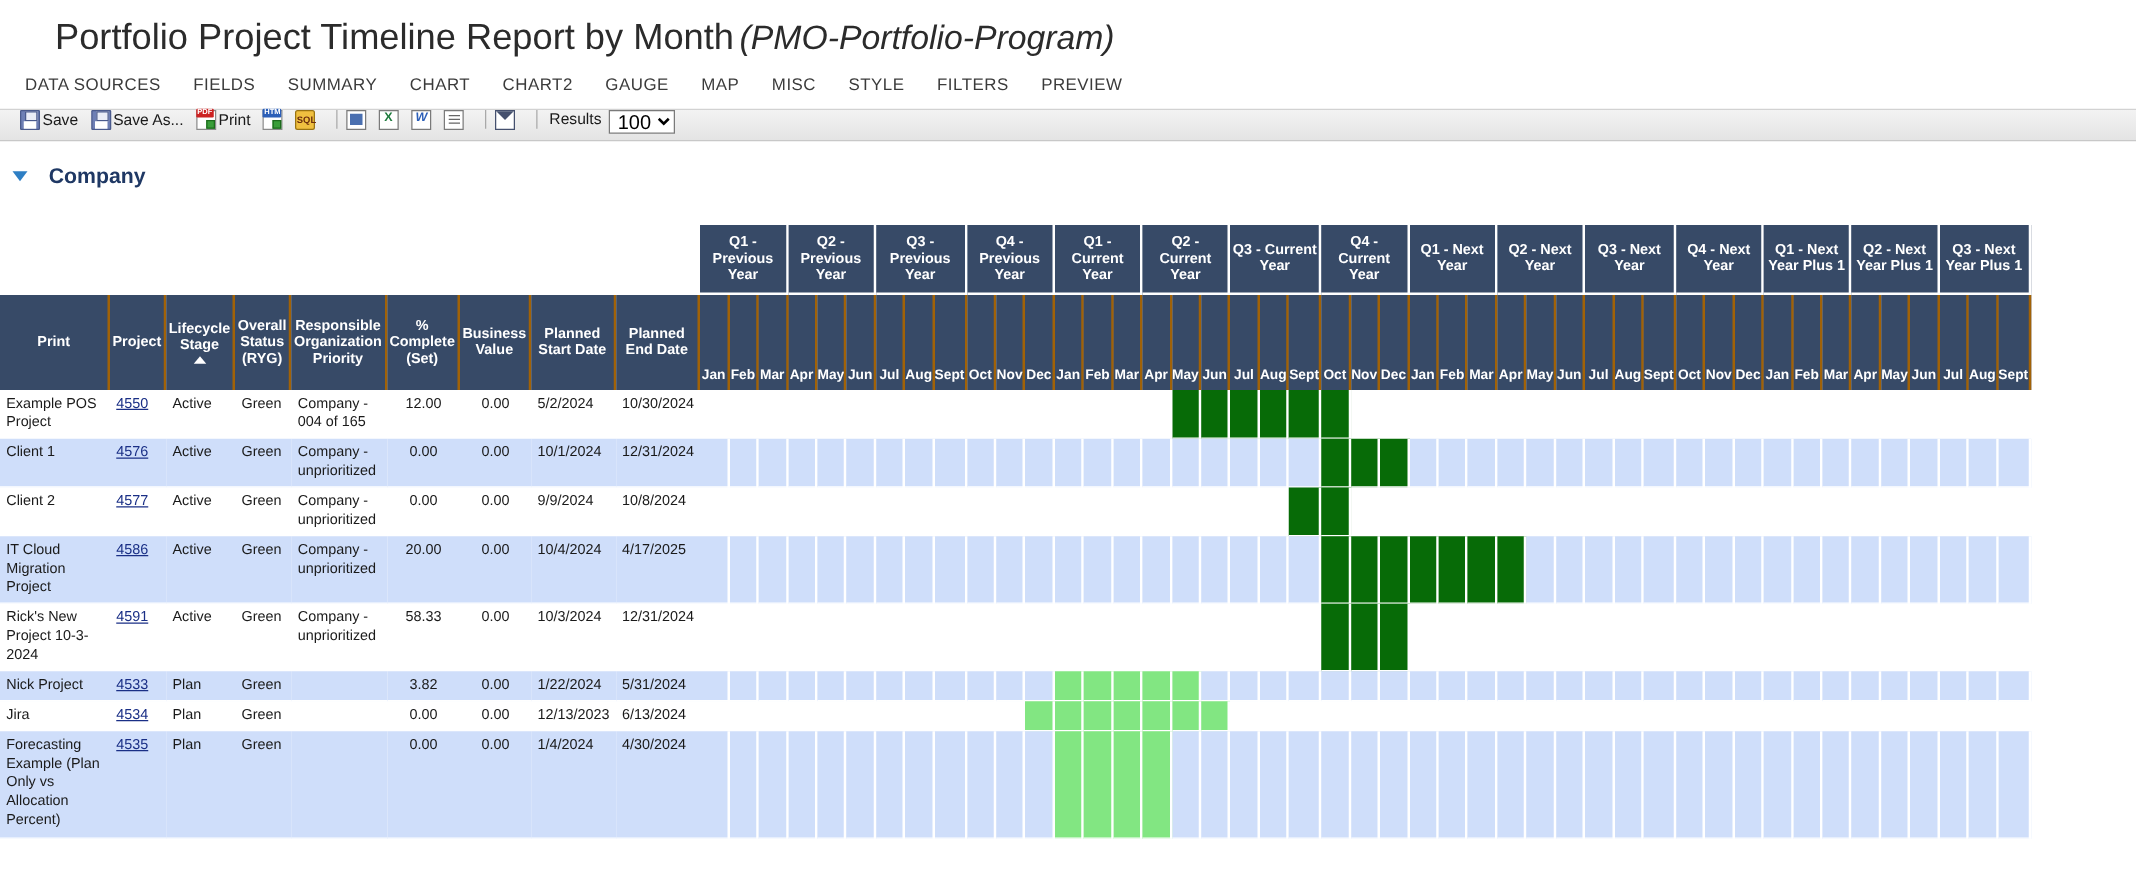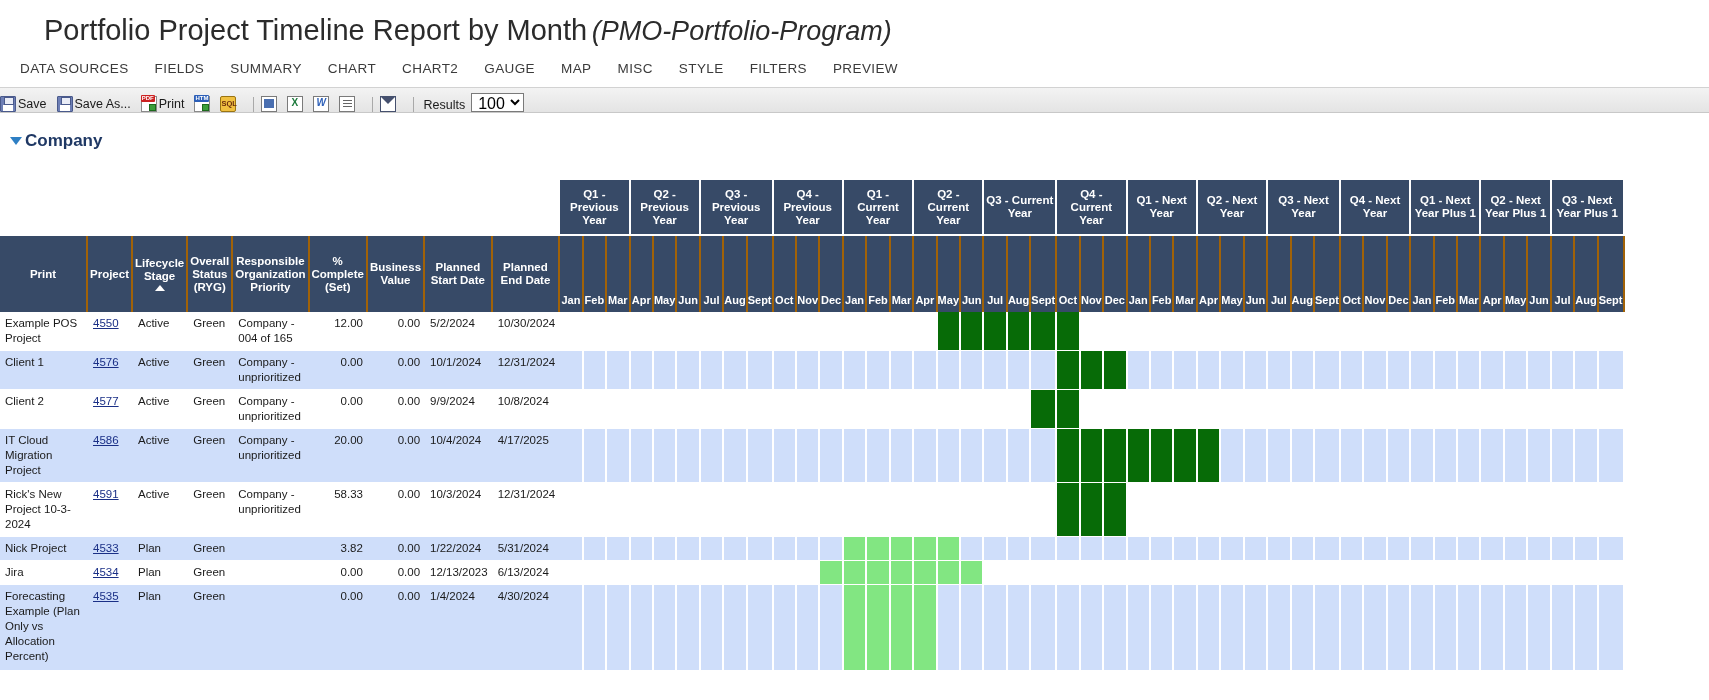--- a/index.html
+++ b/index.html
@@ -43,21 +43,22 @@
   }
 
   
   .toolbar {
     margin-top: 4px;
     height: 26px;
     background: linear-gradient(#f3f3f3, #e4e4e4);
     border-top: 1px solid #d2d2d2;
     border-bottom: 1px solid #c8c8c8;
     display: flex;
-    align-items: flex-end;
+    align-items: flex-start;
+    padding-left: 16px;
     white-space: nowrap;
   }
   .tb-btn {
     display: inline-flex;
     align-items: center;
     gap: 2px;
     margin-right: 10px;
     font-size: 12.5px;
     color: #1a1a1a;
     cursor: pointer;
@@ -115,21 +116,21 @@
     font-size: 16px; height: 19px; border: 1px solid #7a7a7a; background: #ffffff;
     padding: 0 2px;
   }
 
   
   .group-hdr {
     margin: 18px 0 0 10px;
     font-size: 17px;
     font-weight: bold;
     color: #1f3864;
-    display: flex; align-items: center; gap: 3px;
+    display: flex; align-items: center; gap: 17px;
     cursor: pointer;
   }
   .caret {
     width: 0; height: 0;
     border-left: 6px solid transparent;
     border-right: 6px solid transparent;
     border-top: 8px solid #2e7fc4;
   }
 
   
@@ -182,21 +183,21 @@
   }
 
   tbody td {
     vertical-align: top;
     padding: 4px 5px 4px 5px;
     line-height: 15px;
     border-bottom: 1px solid #ffffff;
   }
   tbody tr.alt td { background: #cfdefa; }
   tbody tr.norm td { background: #ffffff; }
-  td.num { text-align: right; margin-top: 44px; }
+  td.num { text-align: center; margin-top: 44px; }
   td.cell-month { padding: 0; border-right: 2px solid #ffffff; }
   tr.alt td.cell-month { background: #cfdefa; }
   tr.norm td.cell-month { background: #ffffff; }
   td.cell-month.bar-dark { background: #076b07 !important; }
   td.cell-month.bar-light { background: #82e682 !important; }
   .proj-link { color: #1a2f86; text-decoration: underline; cursor: pointer; }
 </style>
 </head>
 <body>
 

